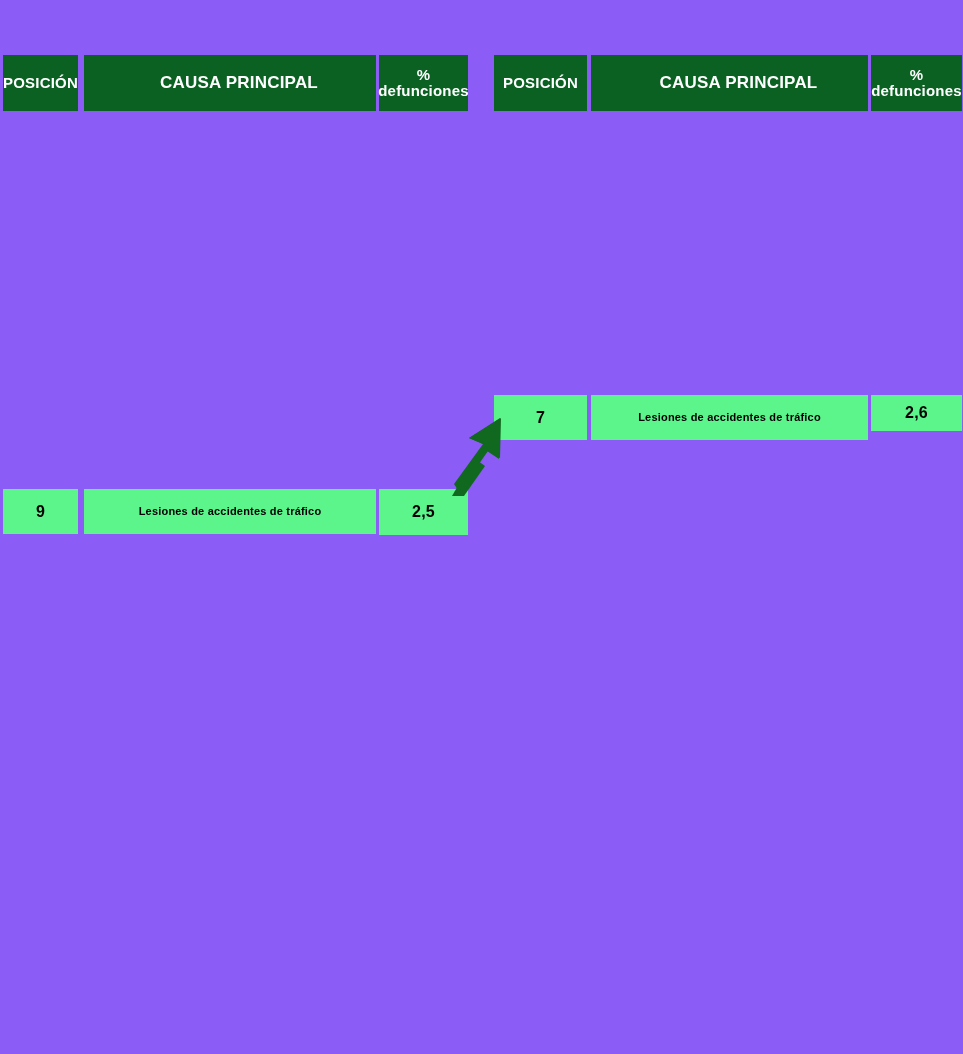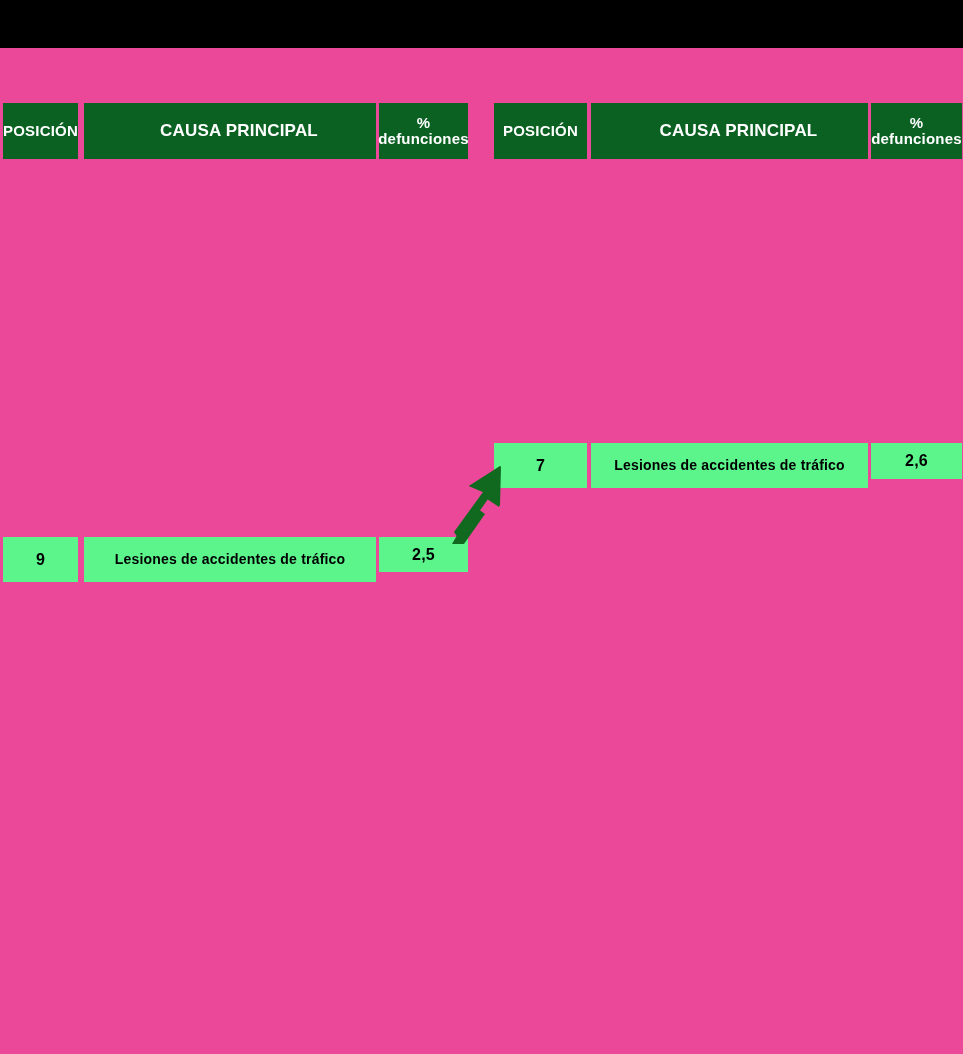--- a/index.html
+++ b/index.html
@@ -11,22 +11,21 @@
     width: 963px;
     height: 1054px;
     position: relative;
     overflow: hidden;
     font-family: "Liberation Sans", sans-serif;
   }
 
   .stage {
     position: absolute;
     inset: 0;
-    background: #ec4899;
-    margin-top: 48px;
+    background: #8b5cf6;
   }
 
   
   .cell {
     position: absolute;
     box-sizing: border-box;
     display: flex;
     align-items: center;
     justify-content: center;
     text-align: center;
@@ -47,21 +46,21 @@
   }
 
   .cell.datarow {
     background: #5bf58c;
     color: #000000;
     font-weight: bold;
     font-size: 16px;
   }
 
   .cell.datarow.cause {
-    font-size: 14px;
+    font-size: 11px;
     text-align: center;
   }
 
   .multiline {
     white-space: pre-line;
   }
 
   
   .arrow-wrap {
     position: absolute;
@@ -88,21 +87,21 @@
 
     <div class="cell header wide" style="left:84px; top:55px; width:292px; height:56px;">CAUSA PRINCIPAL</div>
 
     <div class="cell header multiline" style="left:379px; top:55px; width:89px; height:56px;">%
 defunciones</div>
 
     <div class="cell datarow" style="left:3px; top:489px; width:75px; height:45px;">9</div>
 
     <div class="cell datarow cause" style="left:84px; top:489px; width:292px; height:45px;">Lesiones de accidentes de tráfico</div>
 
-    <div class="cell datarow" style="left:379px; top:489px; width:89px; height:35px;">2,5</div>
+    <div class="cell datarow" style="left:379px; top:489px; width:89px; height:46px;">2,5</div>
   </div>
 
   <div>
 
     <div class="cell header" style="left:494px; top:55px; width:93px; height:56px;">POSICIÓN</div>
 
     <div class="cell header wide" style="left:591px; top:55px; width:277px; height:56px;">CAUSA PRINCIPAL</div>
 
     <div class="cell header multiline" style="left:871px; top:55px; width:91px; height:56px;">%
 defunciones</div>

